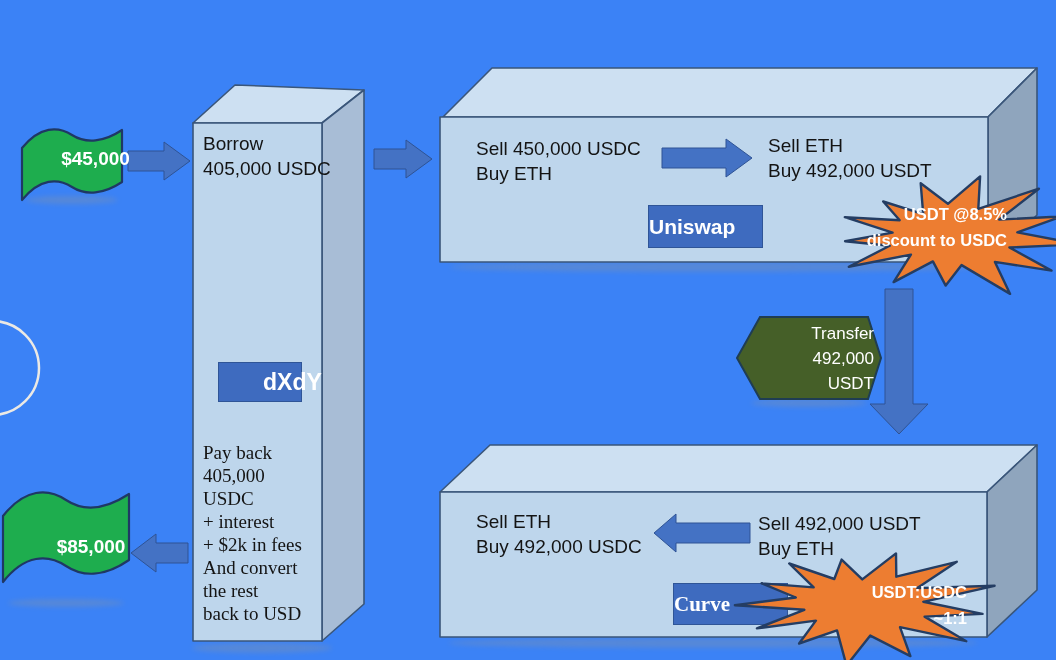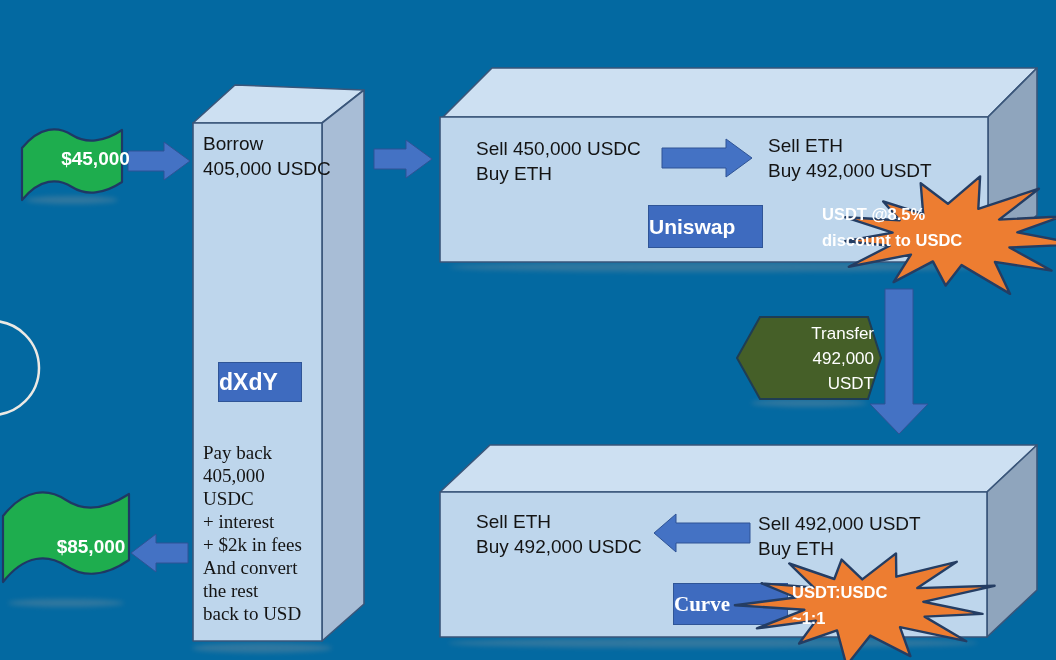--- a/index.html
+++ b/index.html
@@ -1,46 +1,46 @@
 <!DOCTYPE html>
 <html><head>
 <meta charset="utf-8">
 <style>
   html,body{margin:0;padding:0;background:#ffffff;}
   #stage{
     position:relative;width:1056px;height:660px;overflow:hidden;
-    background:#0369a1;font-family:"Liberation Sans",sans-serif;
+    background:#3b82f6;font-family:"Liberation Sans",sans-serif;
   }
   #stage svg{position:absolute;left:0;top:0;}
   .layer-base{z-index:1;}
   .layer-burst{z-index:3;}
   .txt{
     position:absolute;color:#141414;font-size:19px;line-height:25px;
     white-space:pre-line;z-index:2;
   }
   .payback{line-height:23px;font-family:Liberation Serif, serif;}
   .plabel{
     position:absolute;display:flex;align-items:center;justify-content:flex-start;
     background:#3e6bbf;border:1px solid #2f5597;color:#ffffff;
     font-weight:700;z-index:2;box-sizing:border-box;
   }
-  .lbl-dxdy{left:218px;top:362px;width:84px;height:40px;font-size:23px;}
+  .lbl-dxdy{left:218px;top:362px;width:84px;height:40px;font-size:23px;padding-left:44px;}
   .lbl-uniswap{left:648px;top:205px;width:115px;height:43px;font-size:21px;}
   .lbl-curve{left:673px;top:583px;width:115px;height:42px;font-size:21px;font-family:Liberation Serif, serif;}
   .cash-text{
     position:absolute;color:#ffffff;font-size:19px;font-weight:700;
     text-align:center;z-index:2;padding-left:24px;
   }
   .hex-text{
     position:absolute;left:744px;top:321px;width:130px;color:#ffffff;
     font-size:17px;line-height:25px;text-align:right;white-space:pre-line;z-index:2;
   }
   .callout-text{
     position:absolute;color:#ffffff;font-size:16.5px;line-height:26px;
-    font-weight:700;text-align:left;white-space:pre-line;z-index:4;
+    font-weight:700;text-align:right;white-space:pre-line;z-index:4;
   }
   .co1{left:822px;top:201px;width:185px;}
   .co2{left:792px;top:579px;width:175px;}
 </style>
 </head>
 <body>
 
 <div id="stage">
 
   <svg class="layer-base" width="1056" height="660" viewBox="0 0 1056 660">

